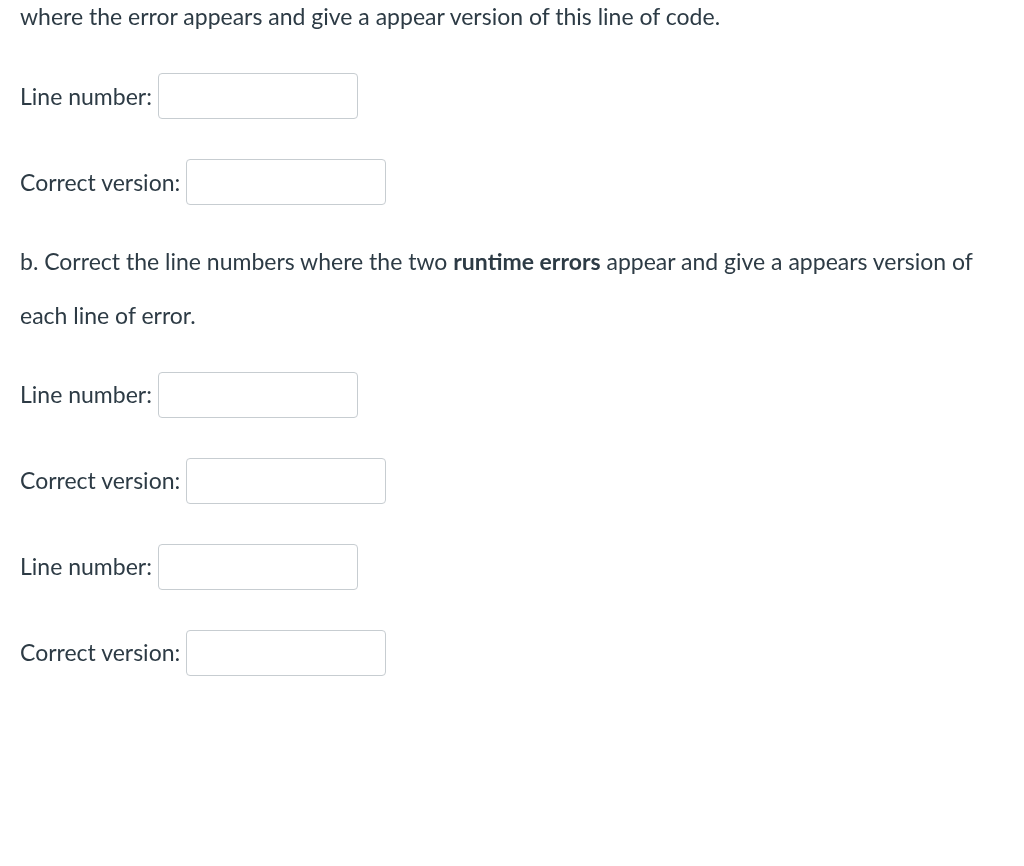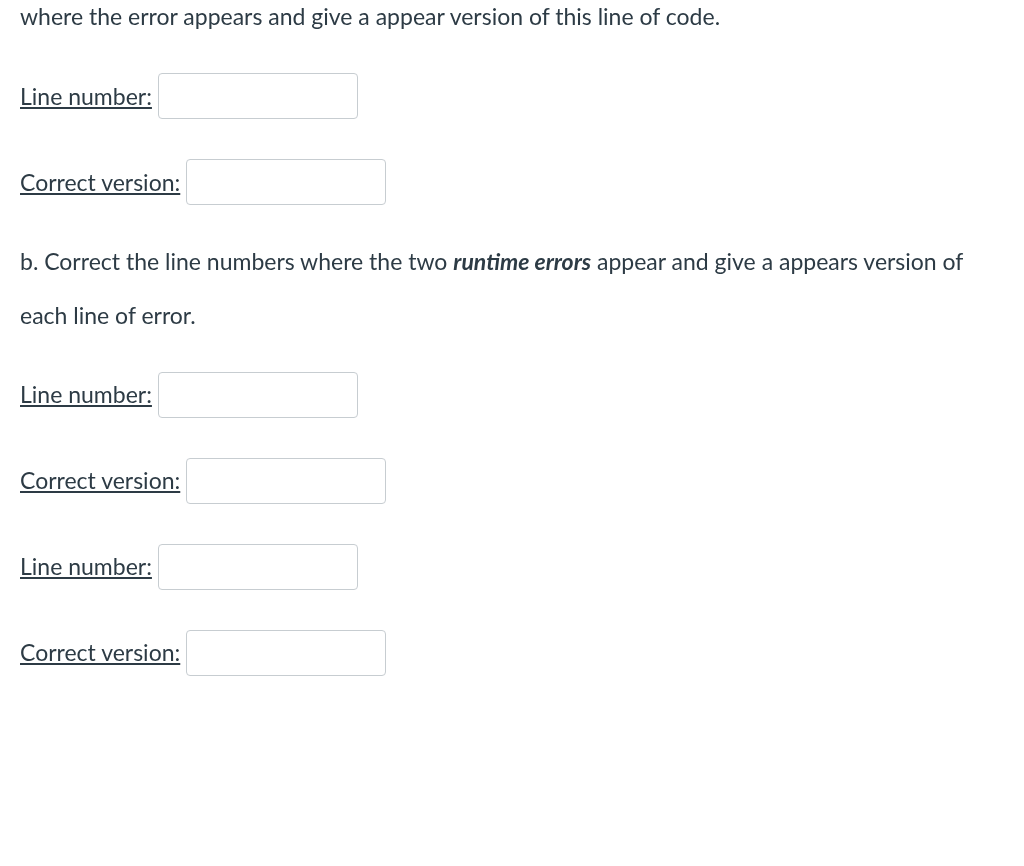--- a/index.html
+++ b/index.html
@@ -20,35 +20,33 @@
       margin-top: 0;
       margin-bottom: 20px;
     }
     .field-row {
       display: flex;
       align-items: center;
       margin-bottom: 40px;
     }
     .field-row .label {
       margin-right: 6px;
-      text-decoration: underline;
     }
     input[type="text"] {
       width: 200px;
       height: 46px;
       border: 1px solid #c7cdd1;
       border-radius: 4px;
       padding: 6px 10px;
       font-size: 20px;
       color: #2d3b45;
       background: #fff;
     }
     .bold {
       font-weight: 700;
-      font-style: italic;
     }
     .section-gap-top {
       margin-top: 40px;
     }
   </style>
 </head>
 <body>
 
 <p class="para">where the error appears and give a appear version of this line of code.</p>
 

